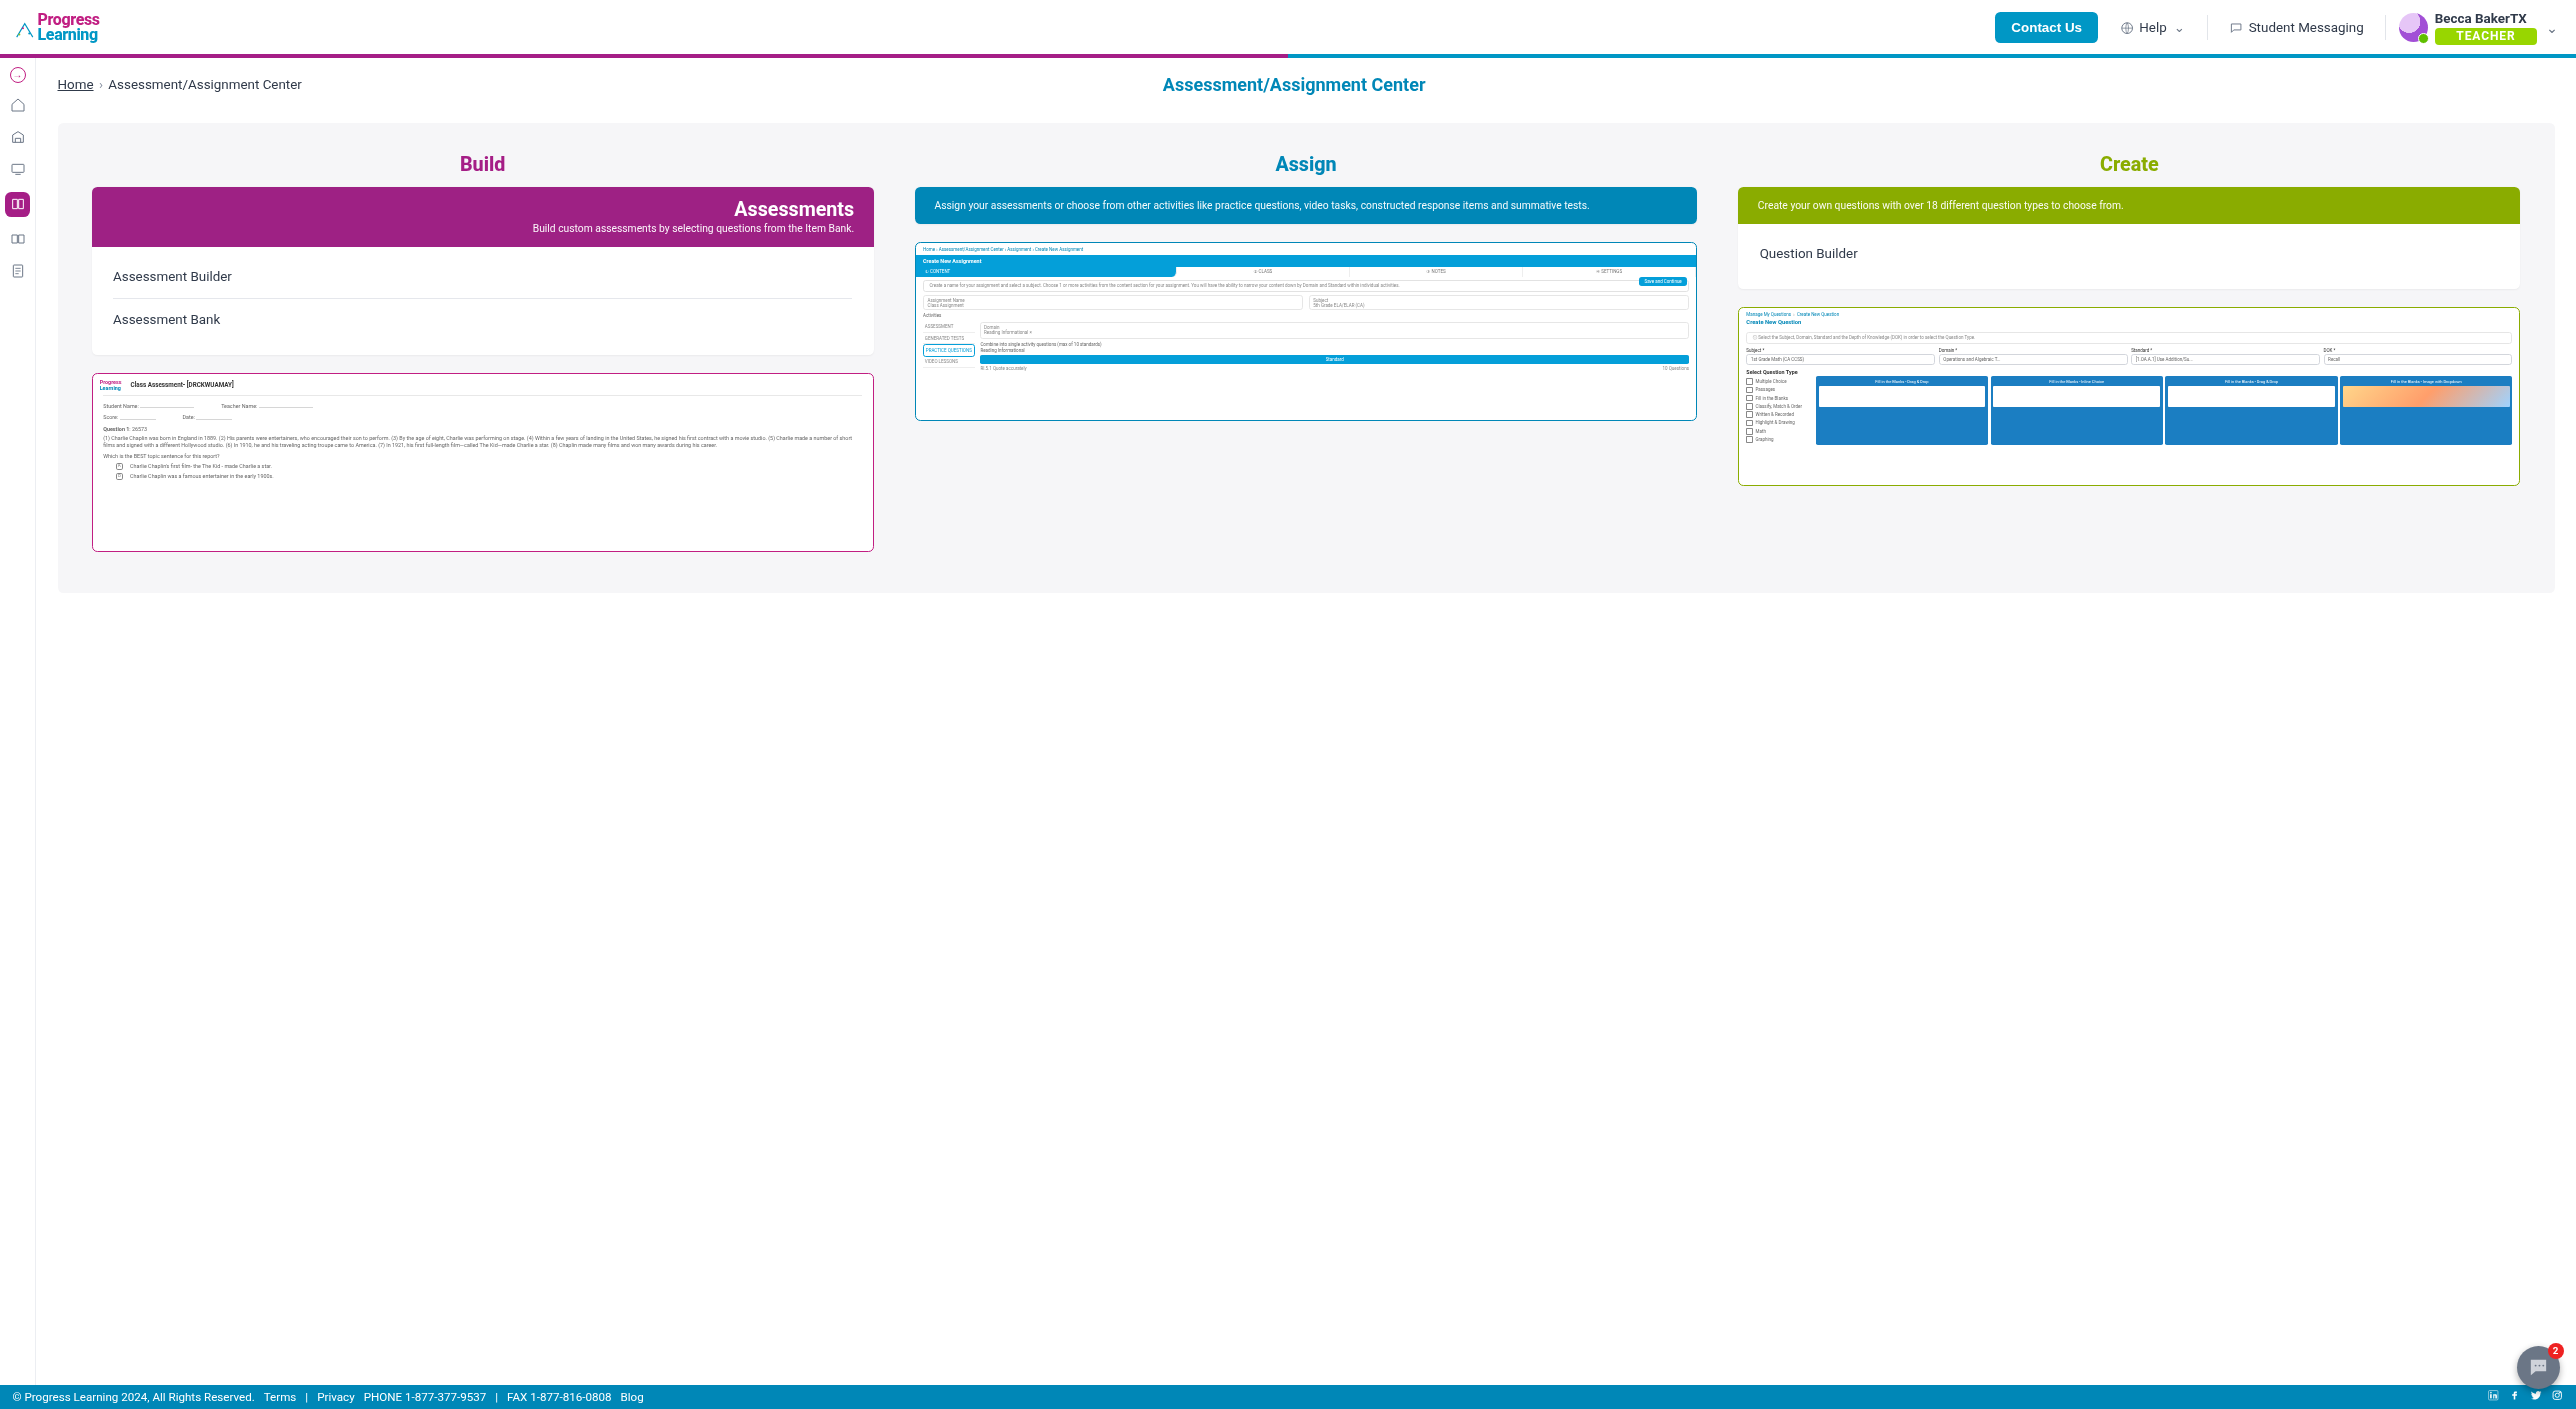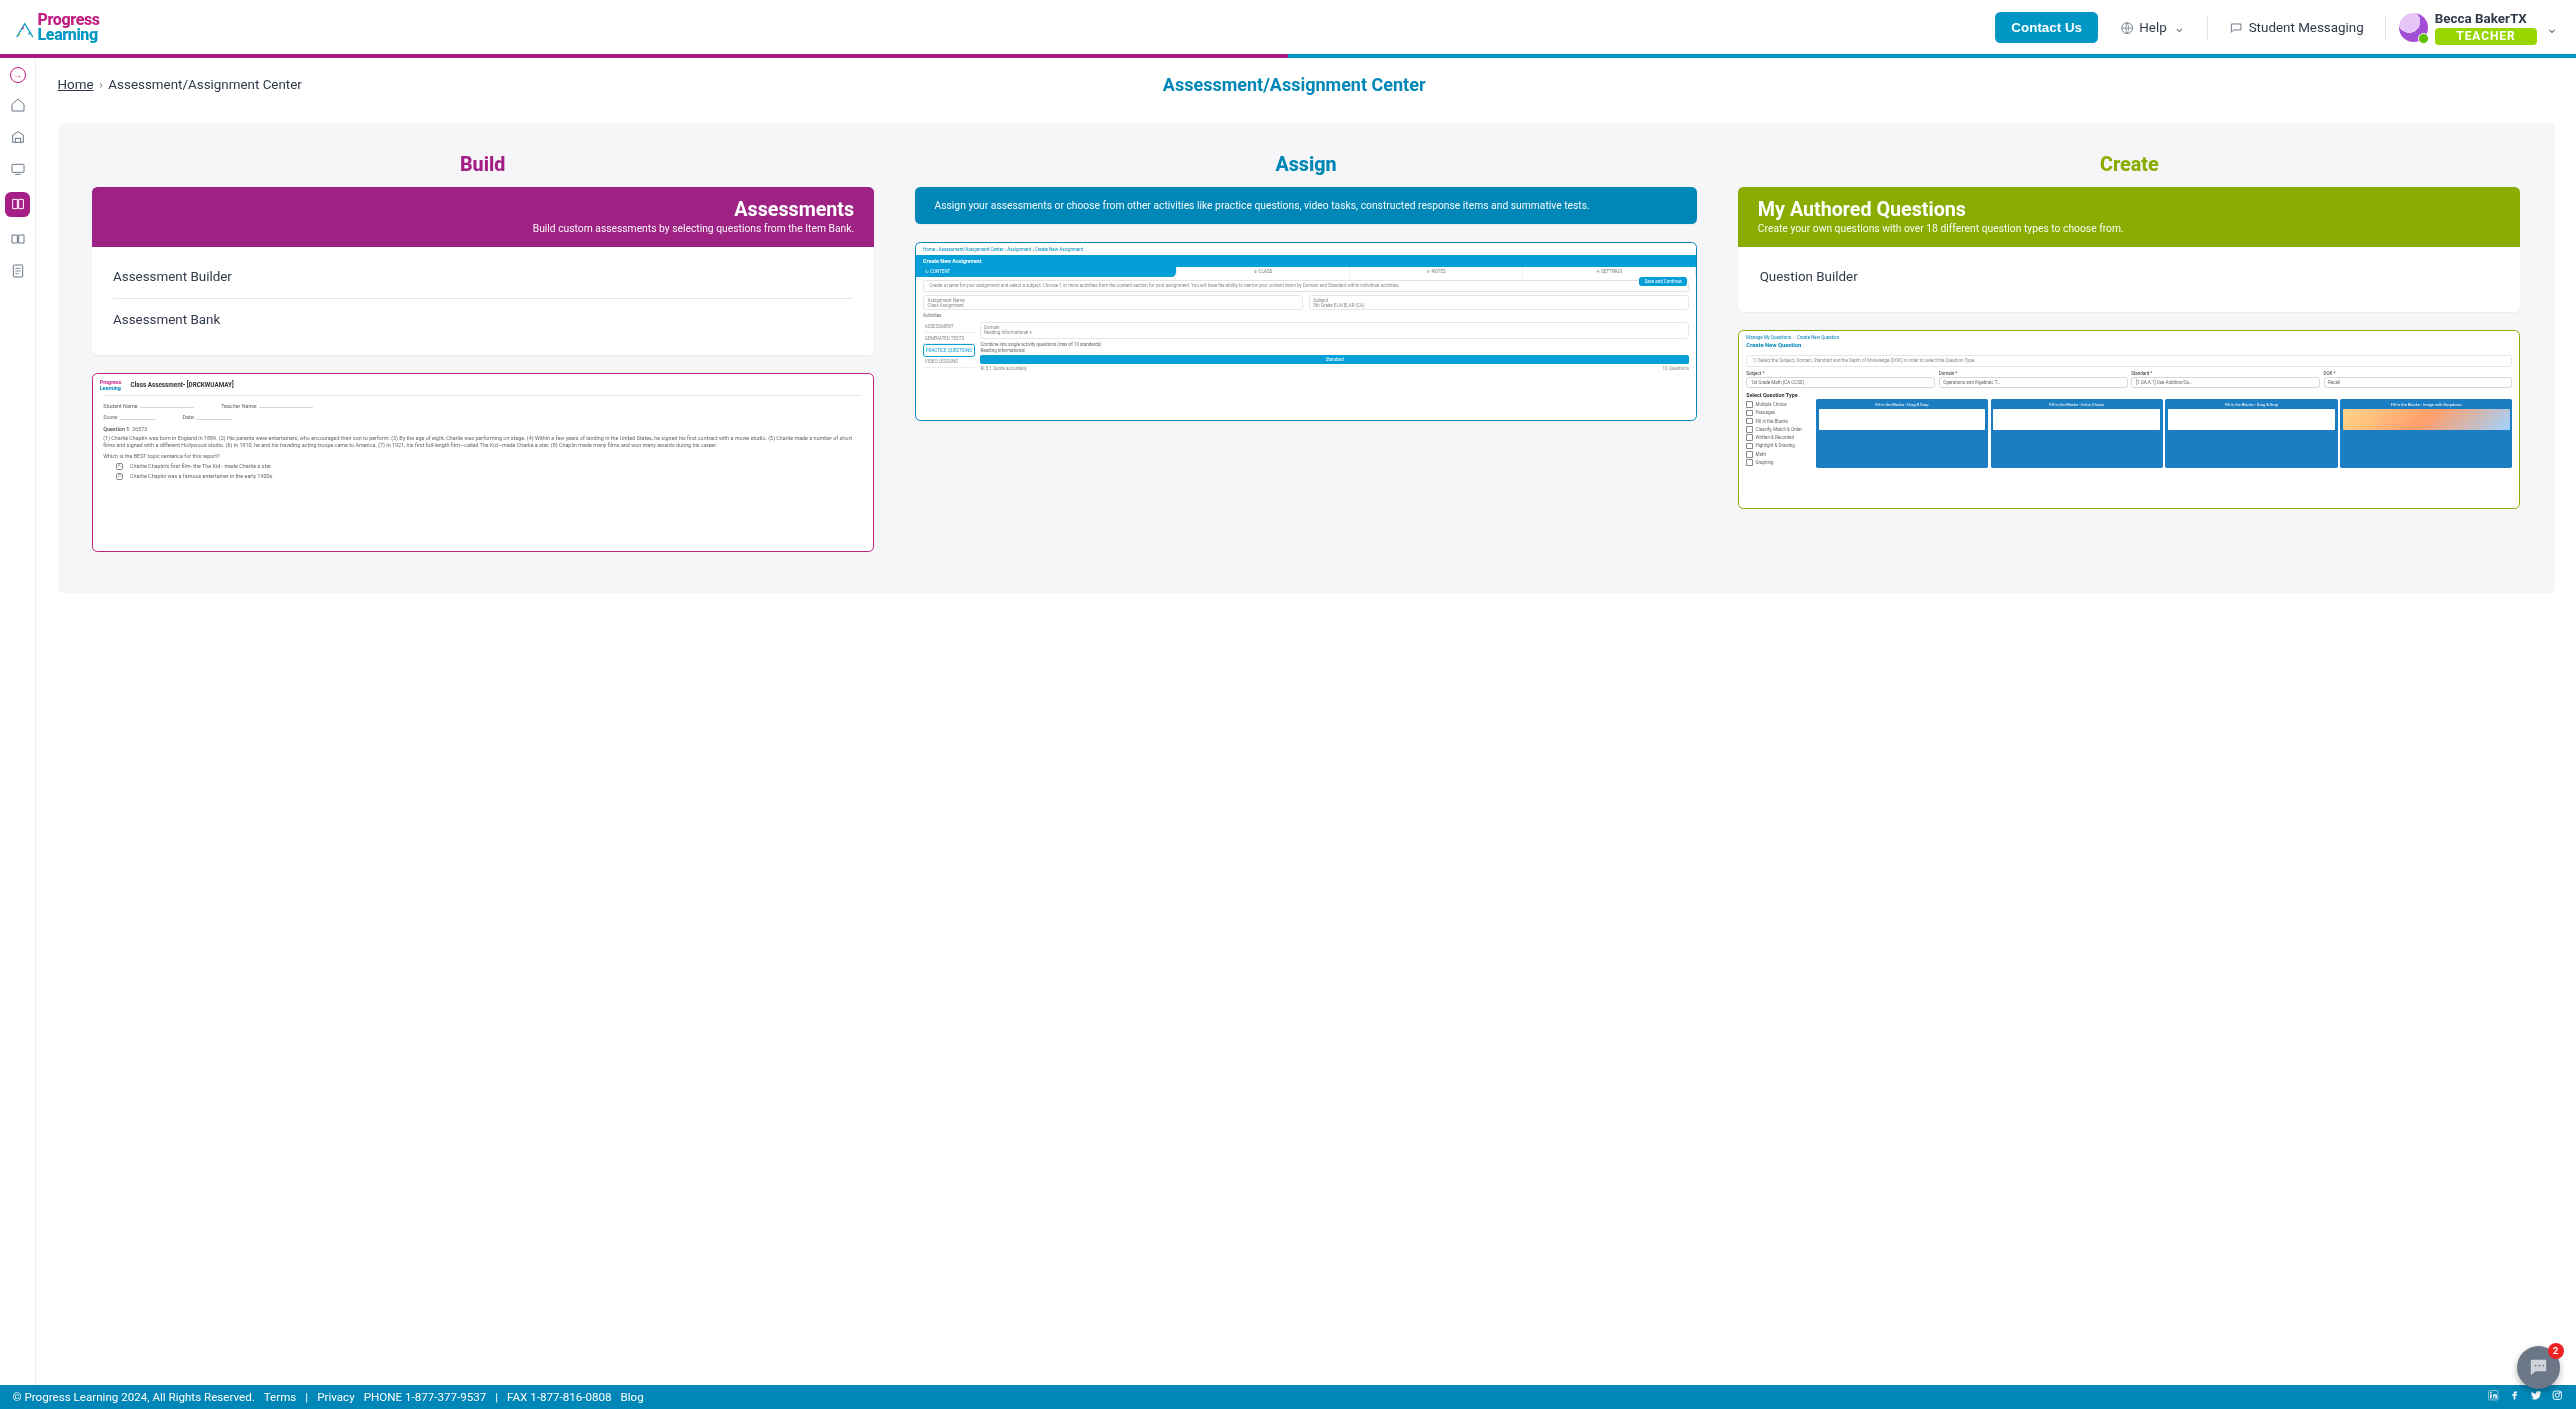--- a/index.html
+++ b/index.html
@@ -299,21 +299,20 @@
                   </div>
               </div>
             </div>
           </div>
         </div>
 
         <div class="col col-create">
           <div class="col-head">Create</div>
           <div class="card">
             <div class="card-header">
-              <div class="card-title">My Authored Questions</div>
               <div class="card-sub">Create your own questions with over 18 different question types to choose from.</div>
             </div>
             <div class="card-body">
               <div class="link-item">Question Builder</div>
             </div>
           </div>
           <div class="preview-card pv3">
             <div class="pv-top"><span class="crumb">Manage My Questions</span> &nbsp;›&nbsp; <span class="crumb">Create New Question</span>
               <div class="hdr">Create New Question</div>
             </div>

